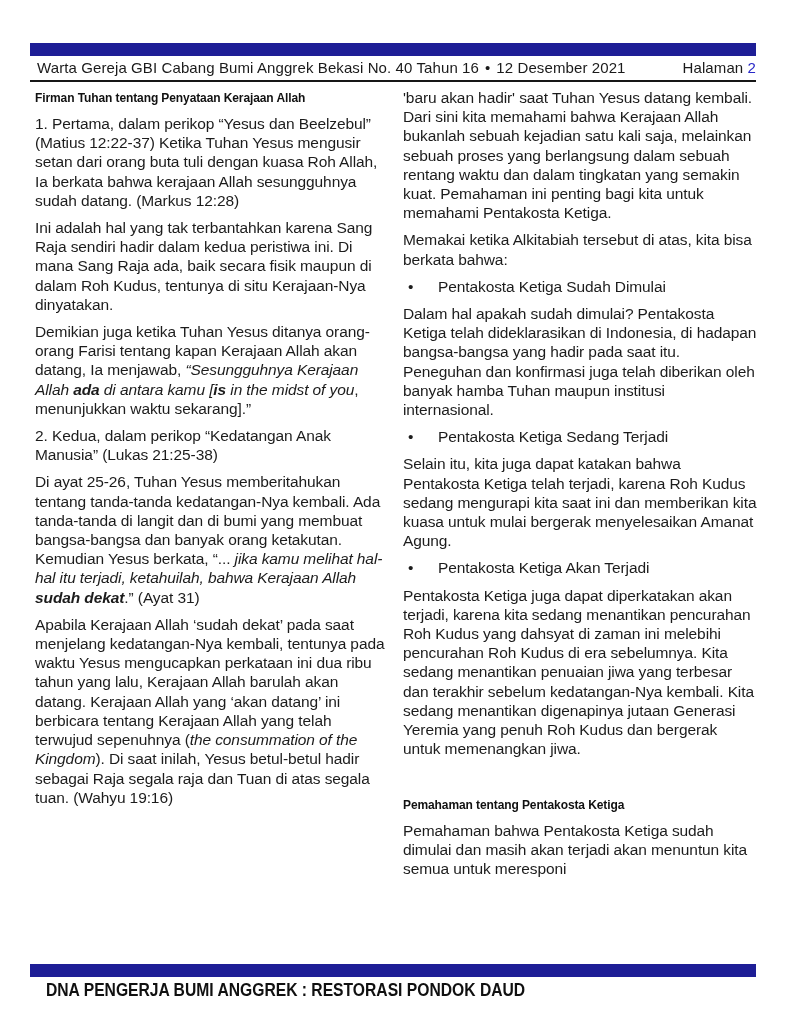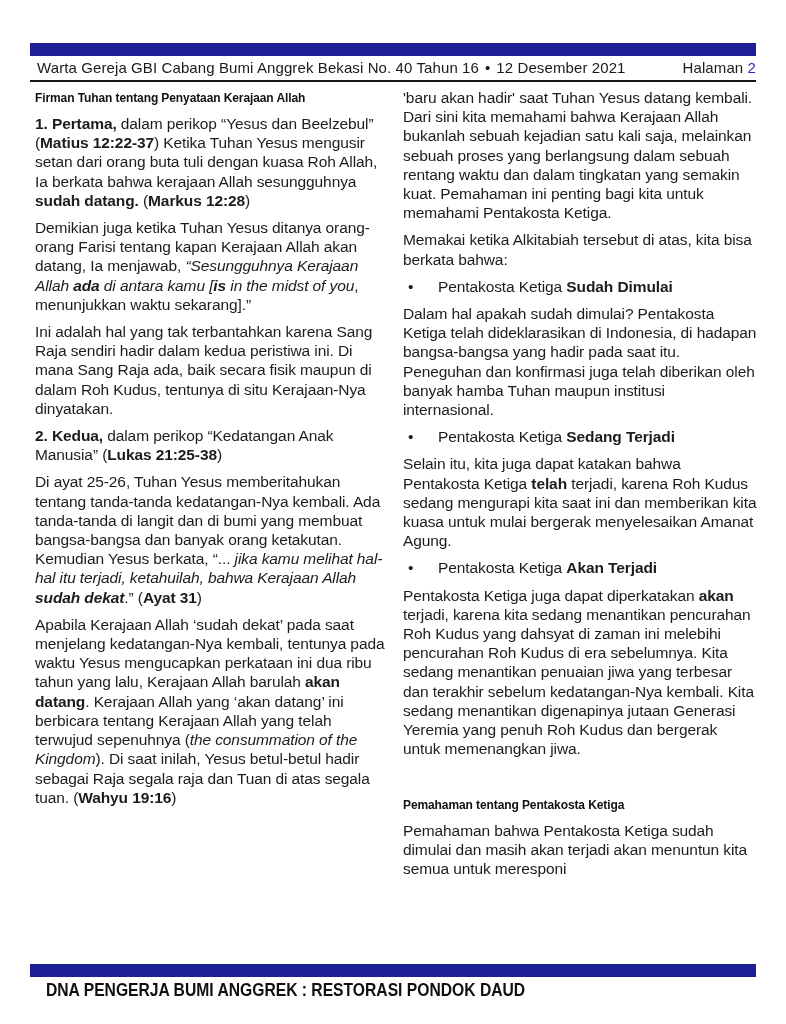--- a/index.html
+++ b/index.html
@@ -38,21 +38,21 @@
     display:flex;gap:14px;
   }
   .col{width:354px;font-size:15.5px;line-height:19.2px;letter-spacing:-0.1px;}
   .col p{margin:0 0 8px 0;}
   .heading{
     font-weight:bold;font-size:12px;line-height:20px;
     margin:0 0 6px 0;color:#111;
   }
   .heading-gap{margin-top:26px;}
   .heading-gap-lg{margin-top:36px;}
-  .run-b{font-weight:bold;}
+  .run-b{font-weight:normal;}
   .run-i{font-style:italic;}
   .run-bi{font-weight:bold;font-style:italic;}
   .bullet-item{
     display:flex;margin:2px 0 8px 0;
   }
   .bullet-glyph{width:30px;flex:0 0 30px;padding-left:5px;}
   .footer-text{
     position:absolute;left:46px;top:980px;
     font-weight:bold;font-size:18px;color:#101010;
     transform:scaleX(0.87);transform-origin:left center;
@@ -76,22 +76,22 @@
     </span>
   </div>
 
   <div class="rule"></div>
 
   <div class="columns">
 
     <div class="col">
       <h2 class="heading">Firman Tuhan tentang Penyataan Kerajaan Allah</h2>
       <p><span class="run-b">1. Pertama,</span><span> dalam perikop “Yesus dan Beelzebul” (</span><span class="run-b">Matius 12:22-37</span><span>) Ketika Tuhan Yesus mengusir setan dari orang buta tuli dengan kuasa Roh Allah, Ia berkata bahwa kerajaan Allah sesungguhnya </span><span class="run-b">sudah datang.</span><span> (</span><span class="run-b">Markus 12:28</span><span>)</span></p>
+      <p><span>Ini adalah hal yang tak terbantahkan karena Sang Raja sendiri hadir dalam kedua peristiwa ini. Di mana Sang Raja ada, baik secara fisik maupun di dalam Roh Kudus, tentunya di situ Kerajaan-Nya dinyatakan.</span></p>
       <p><span>Demikian juga ketika Tuhan Yesus ditanya orang-orang Farisi tentang kapan Kerajaan Allah akan datang, Ia menjawab, </span><span class="run-i">“Sesungguhnya Kerajaan Allah </span><span class="run-bi">ada</span><span class="run-i"> di antara kamu [</span><span class="run-bi">is</span><span class="run-i"> in the midst of you</span><span>, menunjukkan waktu sekarang].”</span></p>
-      <p><span>Ini adalah hal yang tak terbantahkan karena Sang Raja sendiri hadir dalam kedua peristiwa ini. Di mana Sang Raja ada, baik secara fisik maupun di dalam Roh Kudus, tentunya di situ Kerajaan-Nya dinyatakan.</span></p>
       <p><span class="run-b">2. Kedua,</span><span> dalam perikop “Kedatangan Anak Manusia” (</span><span class="run-b">Lukas 21:25-38</span><span>)</span></p>
       <p><span>Di ayat 25-26, Tuhan Yesus memberitahukan tentang tanda-tanda kedatangan-Nya kembali. Ada tanda-tanda di langit dan di bumi yang membuat bangsa-bangsa dan banyak orang ketakutan. Kemudian Yesus berkata, “... </span><span class="run-i">jika kamu melihat hal-hal itu terjadi, ketahuilah, bahwa Kerajaan Allah </span><span class="run-bi">sudah dekat</span><span>.” (</span><span class="run-b">Ayat 31</span><span>)</span></p>
       <p><span>Apabila Kerajaan Allah ‘sudah dekat’ pada saat menjelang kedatangan-Nya kembali, tentunya pada waktu Yesus mengucapkan perkataan ini dua ribu tahun yang lalu, Kerajaan Allah barulah </span><span class="run-b">akan datang</span><span>. Kerajaan Allah yang ‘akan datang’ ini berbicara tentang Kerajaan Allah yang telah terwujud sepenuhnya (</span><span class="run-i">the consummation of the Kingdom</span><span>). Di saat inilah, Yesus betul-betul hadir sebagai Raja segala raja dan Tuan di atas segala tuan. (</span><span class="run-b">Wahyu 19:16</span><span>)</span></p>
     </div>
 
     <div class="col">
       <p><span>'baru akan hadir' saat Tuhan Yesus datang kembali. Dari sini kita memahami bahwa Kerajaan Allah bukanlah sebuah kejadian satu kali saja, melainkan sebuah proses yang berlangsung dalam sebuah rentang waktu dan dalam tingkatan yang semakin kuat. Pemahaman ini penting bagi kita untuk memahami Pentakosta Ketiga.</span></p>
 
       <p><span>Memakai ketika Alkitabiah tersebut di atas, kita bisa berkata bahwa:</span></p>
 

